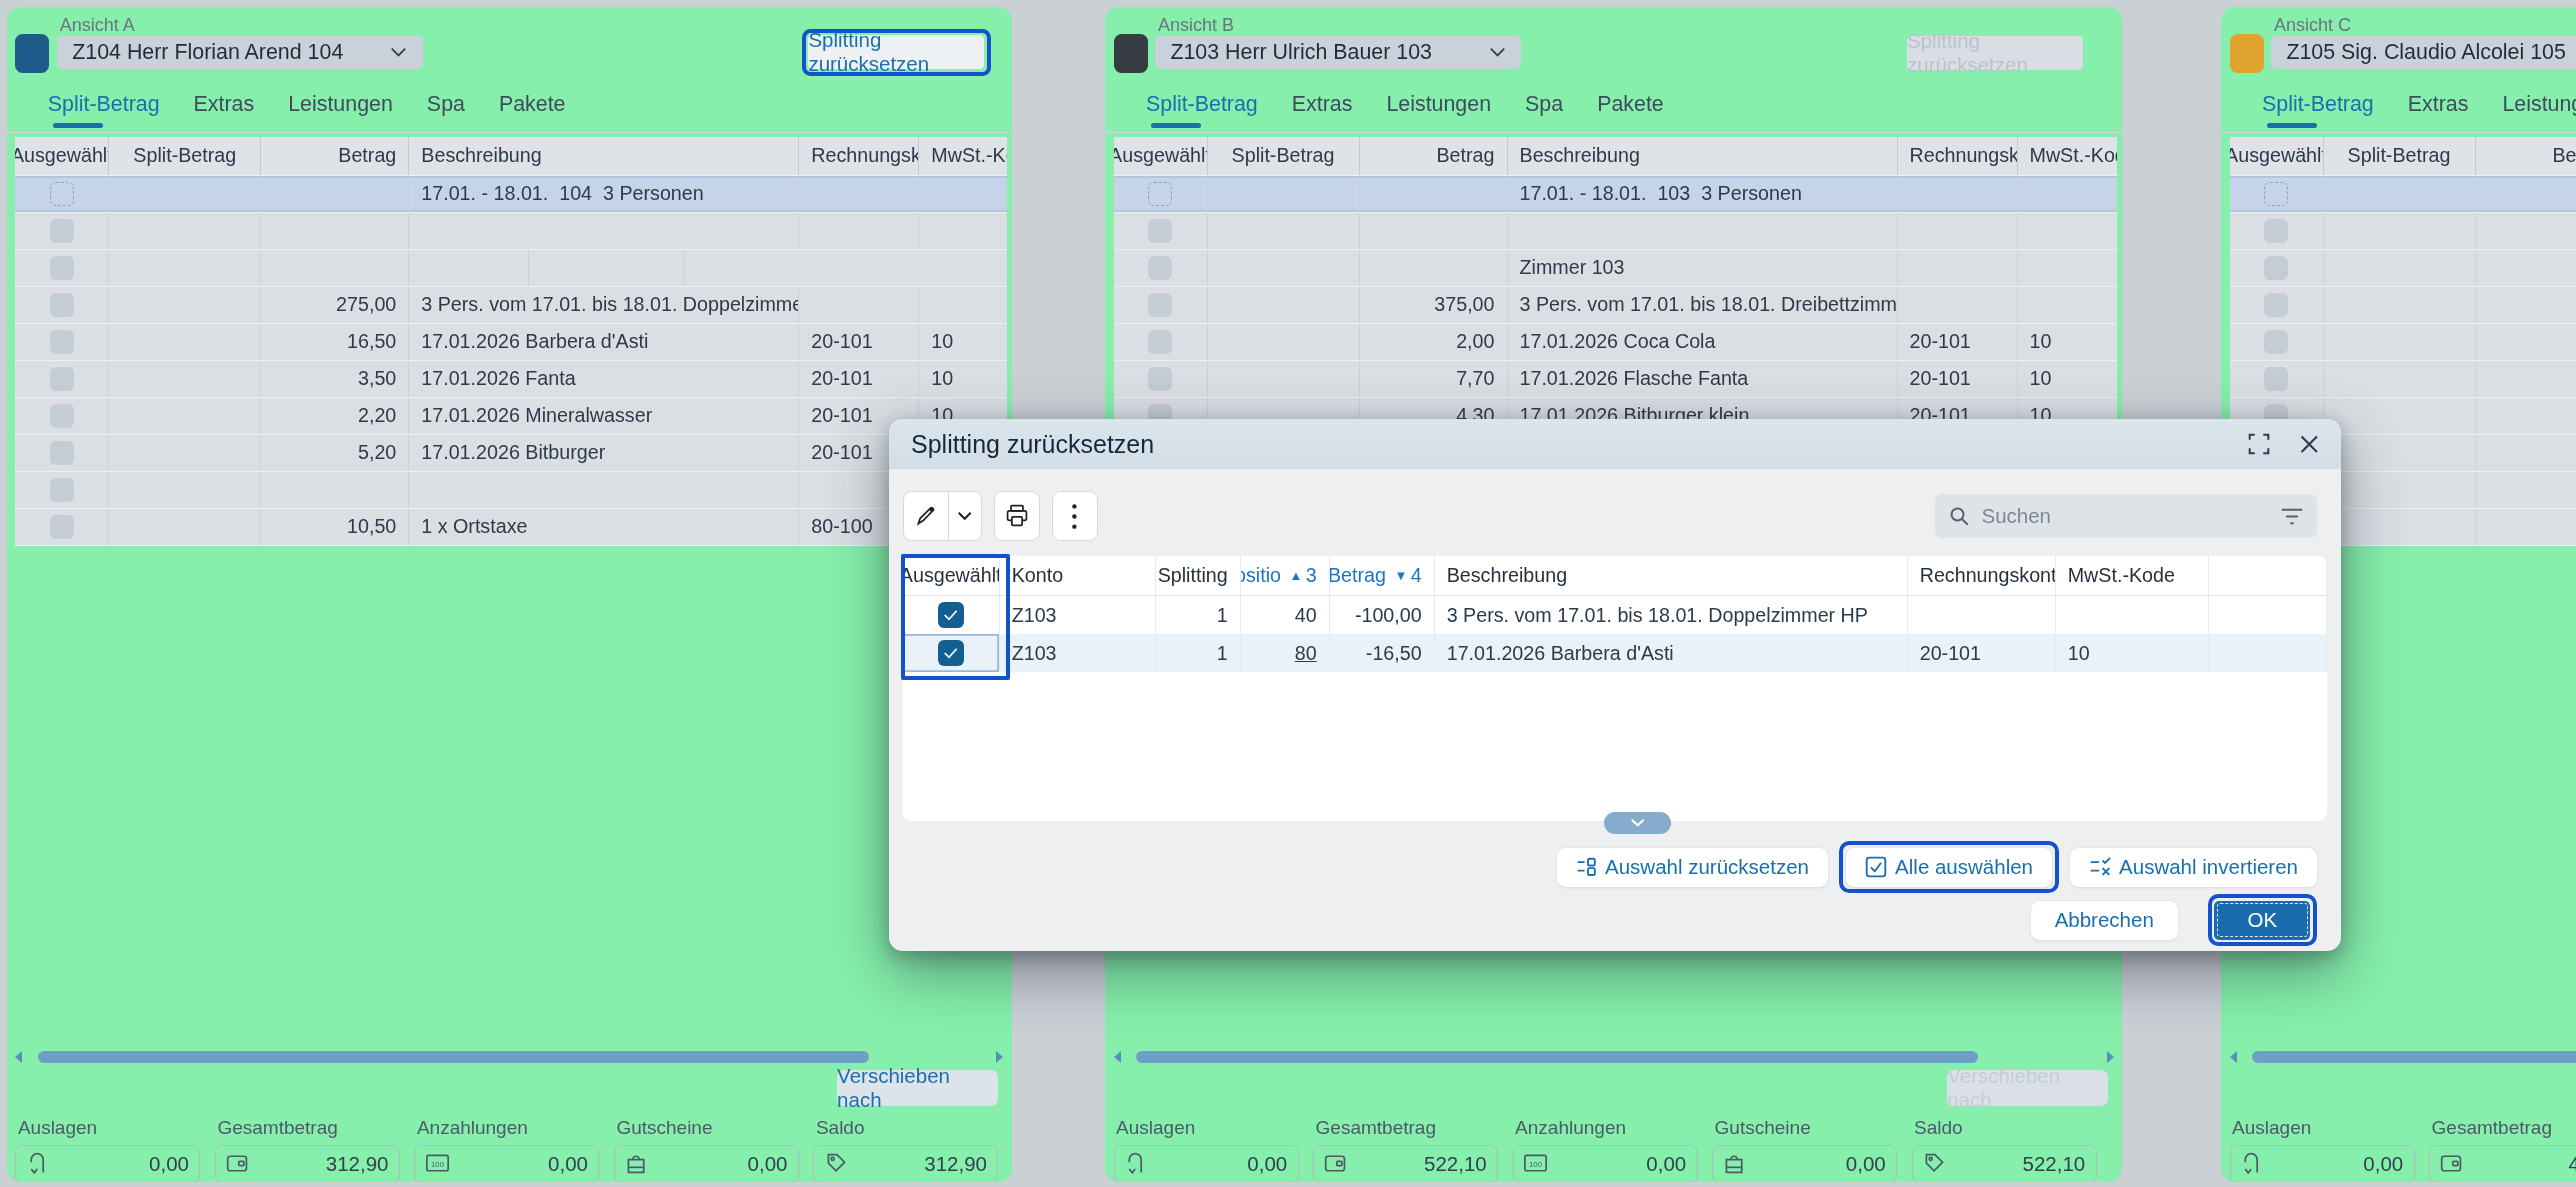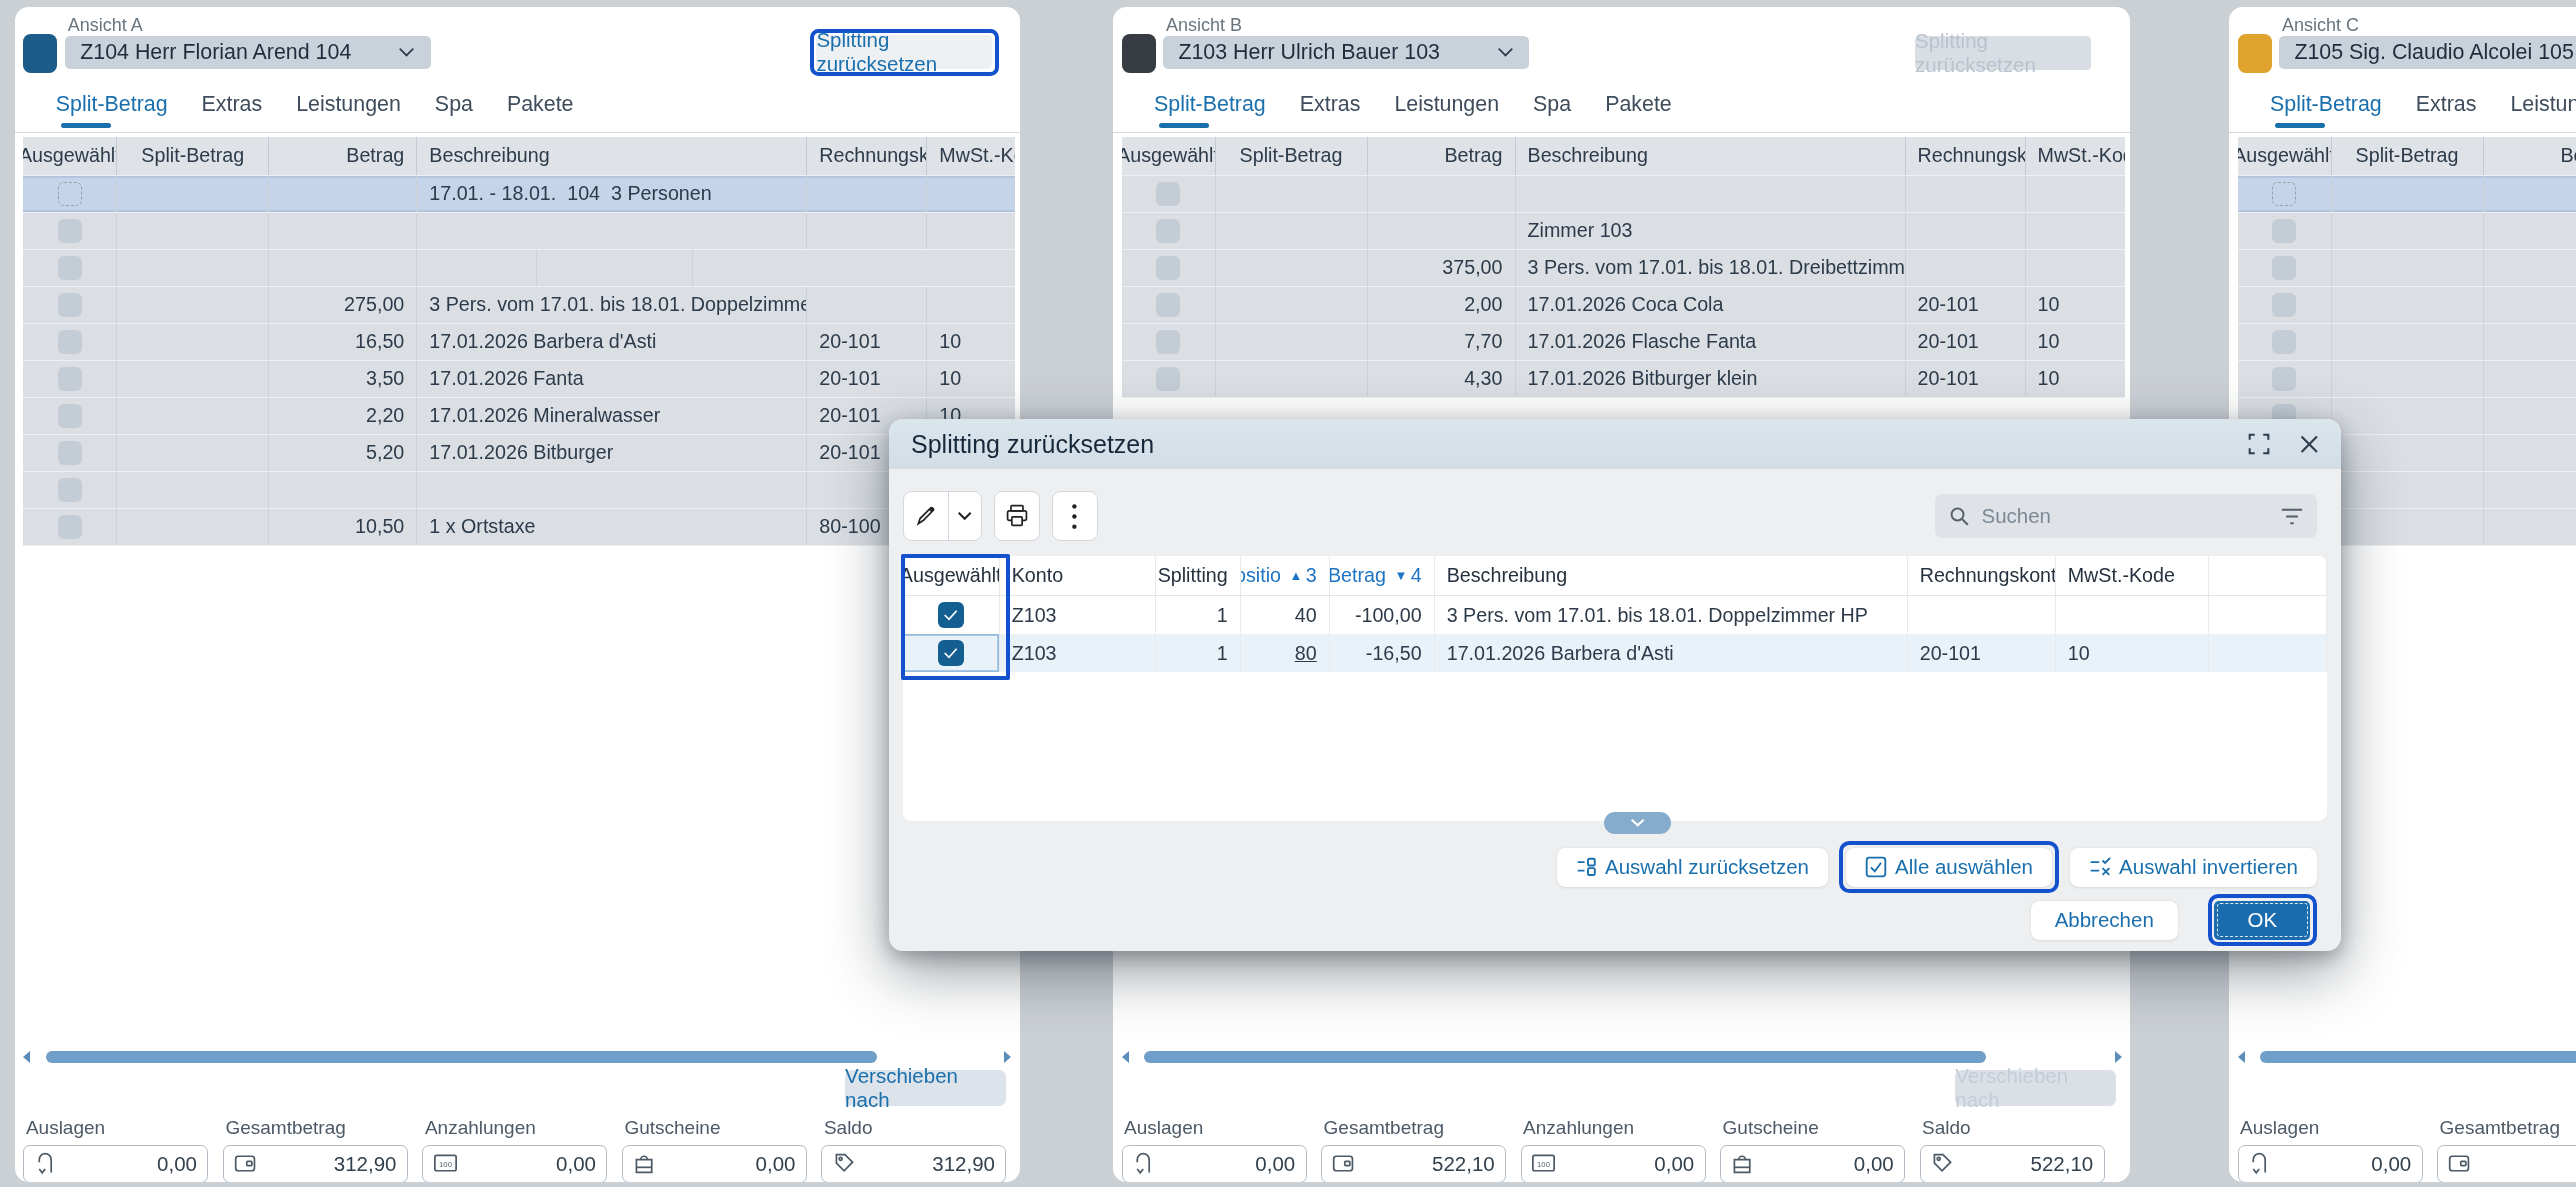--- a/index.html
+++ b/index.html
@@ -2,21 +2,21 @@
 <html style="font-size:13.7px"><head>
 <meta charset="utf-8">
 <style>
   html,body{margin:0;padding:0}
   body{
     width:2576px;height:1188px;position:relative;overflow:hidden;
     background:#cbd0d5;font-family:"Liberation Sans",sans-serif;color:#2c3a49;
     -webkit-font-smoothing:antialiased;
   }
   
-  .card{position:absolute;top:6.8px;height:1175px;background:#ffffff;border-radius:13.7px;overflow:hidden;margin-left:8px;}
+  .card{position:absolute;top:6.8px;height:1175px;background:#86efac;border-radius:13.7px;overflow:hidden;}
   .ansicht-label{position:absolute;left:53px;top:8.5px;font-size:18px;color:#68757f;}
   .swatch{position:absolute;left:8.5px;top:27px;width:34px;height:39px;border-radius:7.7px;}
   .guest-select{position:absolute;left:50px;top:29px;width:366px;height:33px;background:#c9d1da;border-radius:5.1px;
     display:flex;align-items:center;padding:0 15.4px;box-sizing:border-box;font-size:21.4px;color:#1f2c3b;cursor:pointer;}
   .guest-select .chev{margin-left:auto;display:flex;color:#2e3c4b;}
   .reset-wrap{position:absolute;left:795px;top:22px;border:4.3px solid #1352cc;border-radius:8.5px;padding:2.6px;}
   .reset-btn{width:176px;height:34px;border-radius:4.3px;background:#eef1f4;color:#1a6fad;font-size:20.5px;
     display:flex;align-items:center;justify-content:center;cursor:pointer;}
   .reset-btn.disabled{position:absolute;left:802px;top:29px;background:#d9dee4;color:#b9c3cd;cursor:default;}
   .tabs{position:absolute;left:41px;top:82px;display:flex;gap:34px;font-size:21.4px;color:#3e4c5b;height:31px;align-items:center;}
@@ -294,20 +294,28 @@
       <div class="ptable">
         <div class="pt-inner">
           <div class="pth">
             <div class="cell c" style="width: 94px;">Ausgewählt</div>
             <div class="cell c" style="width: 152px;">Split-Betrag</div>
             <div class="cell r" style="width: 148px;">Betrag</div>
             <div class="cell l" style="width: 390px;">Beschreibung</div>
             <div class="cell l" style="width: 120px;">Rechnungskonto</div>
             <div class="cell l" style="width: 156px;">MwSt.-Kode</div>
           </div>
+          <div class="prow hl">
+            <div class="cell c" style="width: 94px;"><span class="pcheck dashed"></span></div>
+            <div class="cell c" style="width: 152px;"></div>
+            <div class="cell r" style="width: 148px;"></div>
+            <div class="cell l" style="width: 390px;">17.01. - 18.01.  103  3 Personen</div>
+            <div class="cell l" style="width: 120px;"></div>
+            <div class="cell l" style="width: 156px;"></div>
+          </div>
           <div class="prow">
             <div class="cell c" style="width: 94px;"><span class="pcheck"></span></div>
             <div class="cell c" style="width: 152px;"></div>
             <div class="cell r" style="width: 148px;"></div>
             <div class="cell l" style="width: 390px;"></div>
             <div class="cell l" style="width: 120px;"></div>
             <div class="cell l" style="width: 156px;"></div>
           </div>
           <div class="prow">
             <div class="cell c" style="width: 94px;"><span class="pcheck"></span></div>

